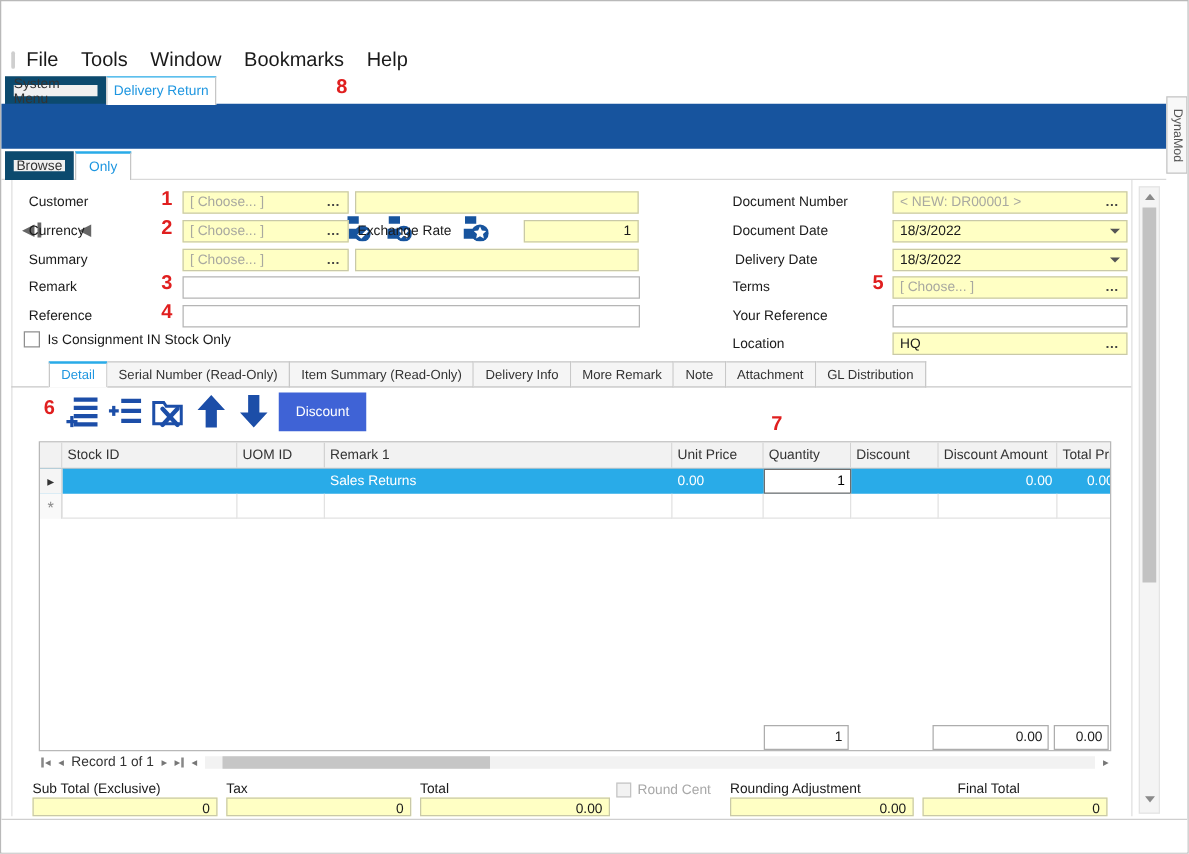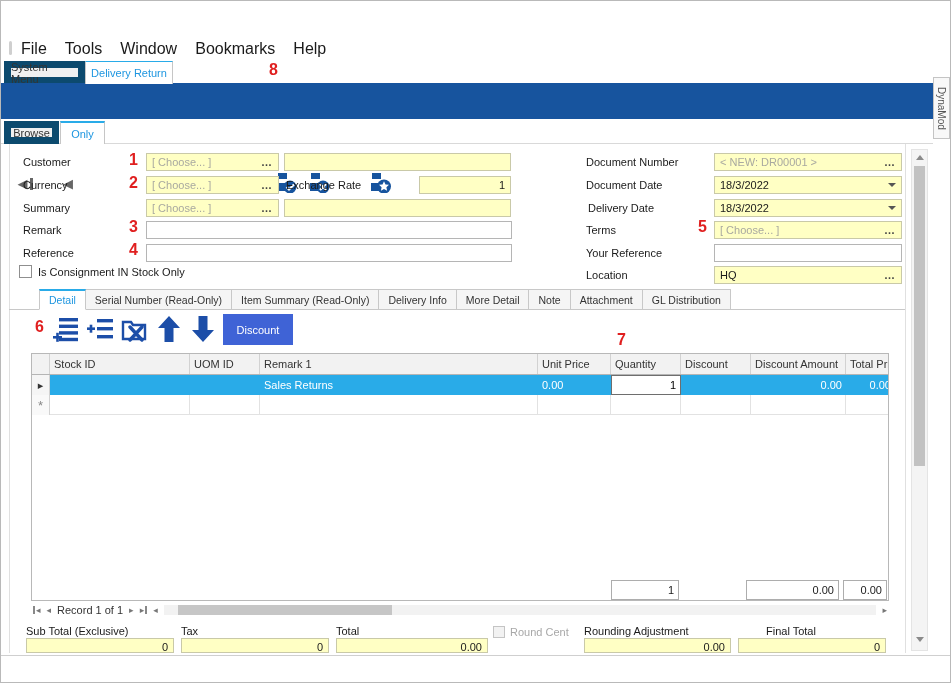--- a/index.html
+++ b/index.html
@@ -199,21 +199,21 @@
     <div class="dtab">
         <span>Serial Number (Read-Only)</span>
       </div>
     <div class="dtab">
         <span>Item Summary (Read-Only)</span>
       </div>
     <div class="dtab">
         <span>Delivery Info</span>
       </div>
     <div class="dtab">
-        <span>More Detail</span>
+        <span>More Remark</span>
       </div>
     <div class="dtab">
         <span>Note</span>
       </div>
     <div class="dtab">
         <span>Attachment</span>
       </div>
     <div class="dtab">
         <span>GL Distribution</span>
       </div>

